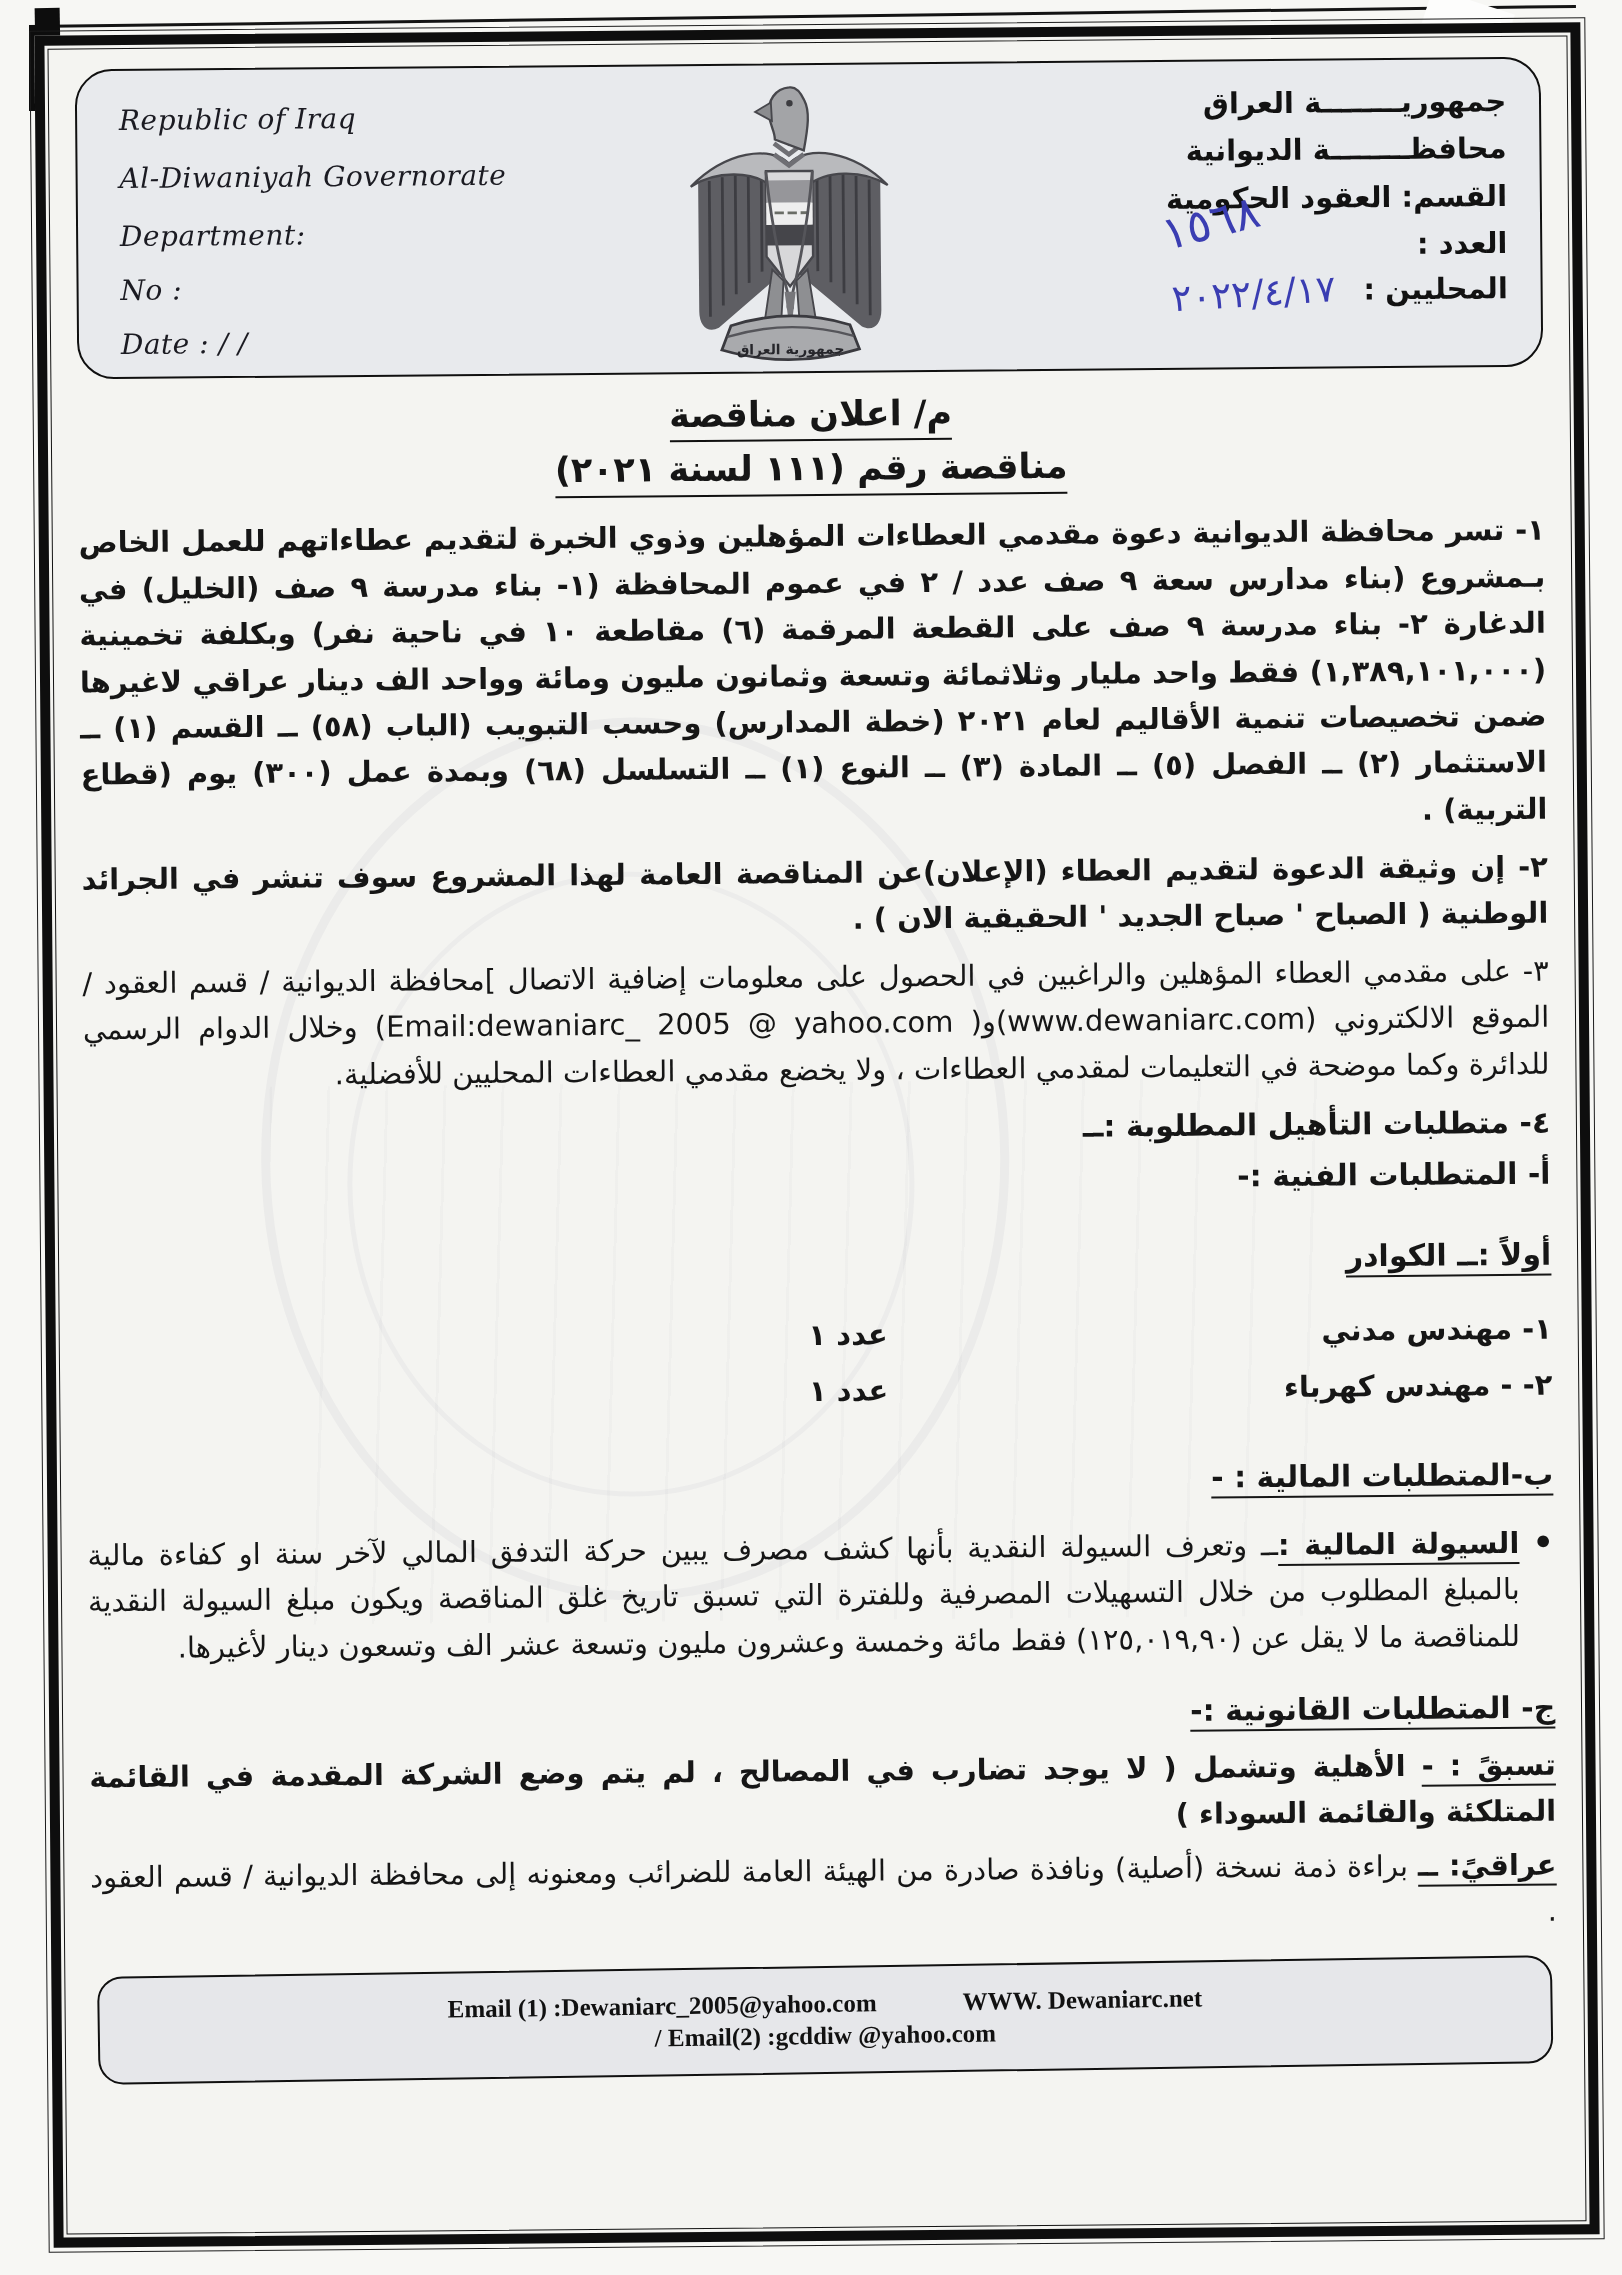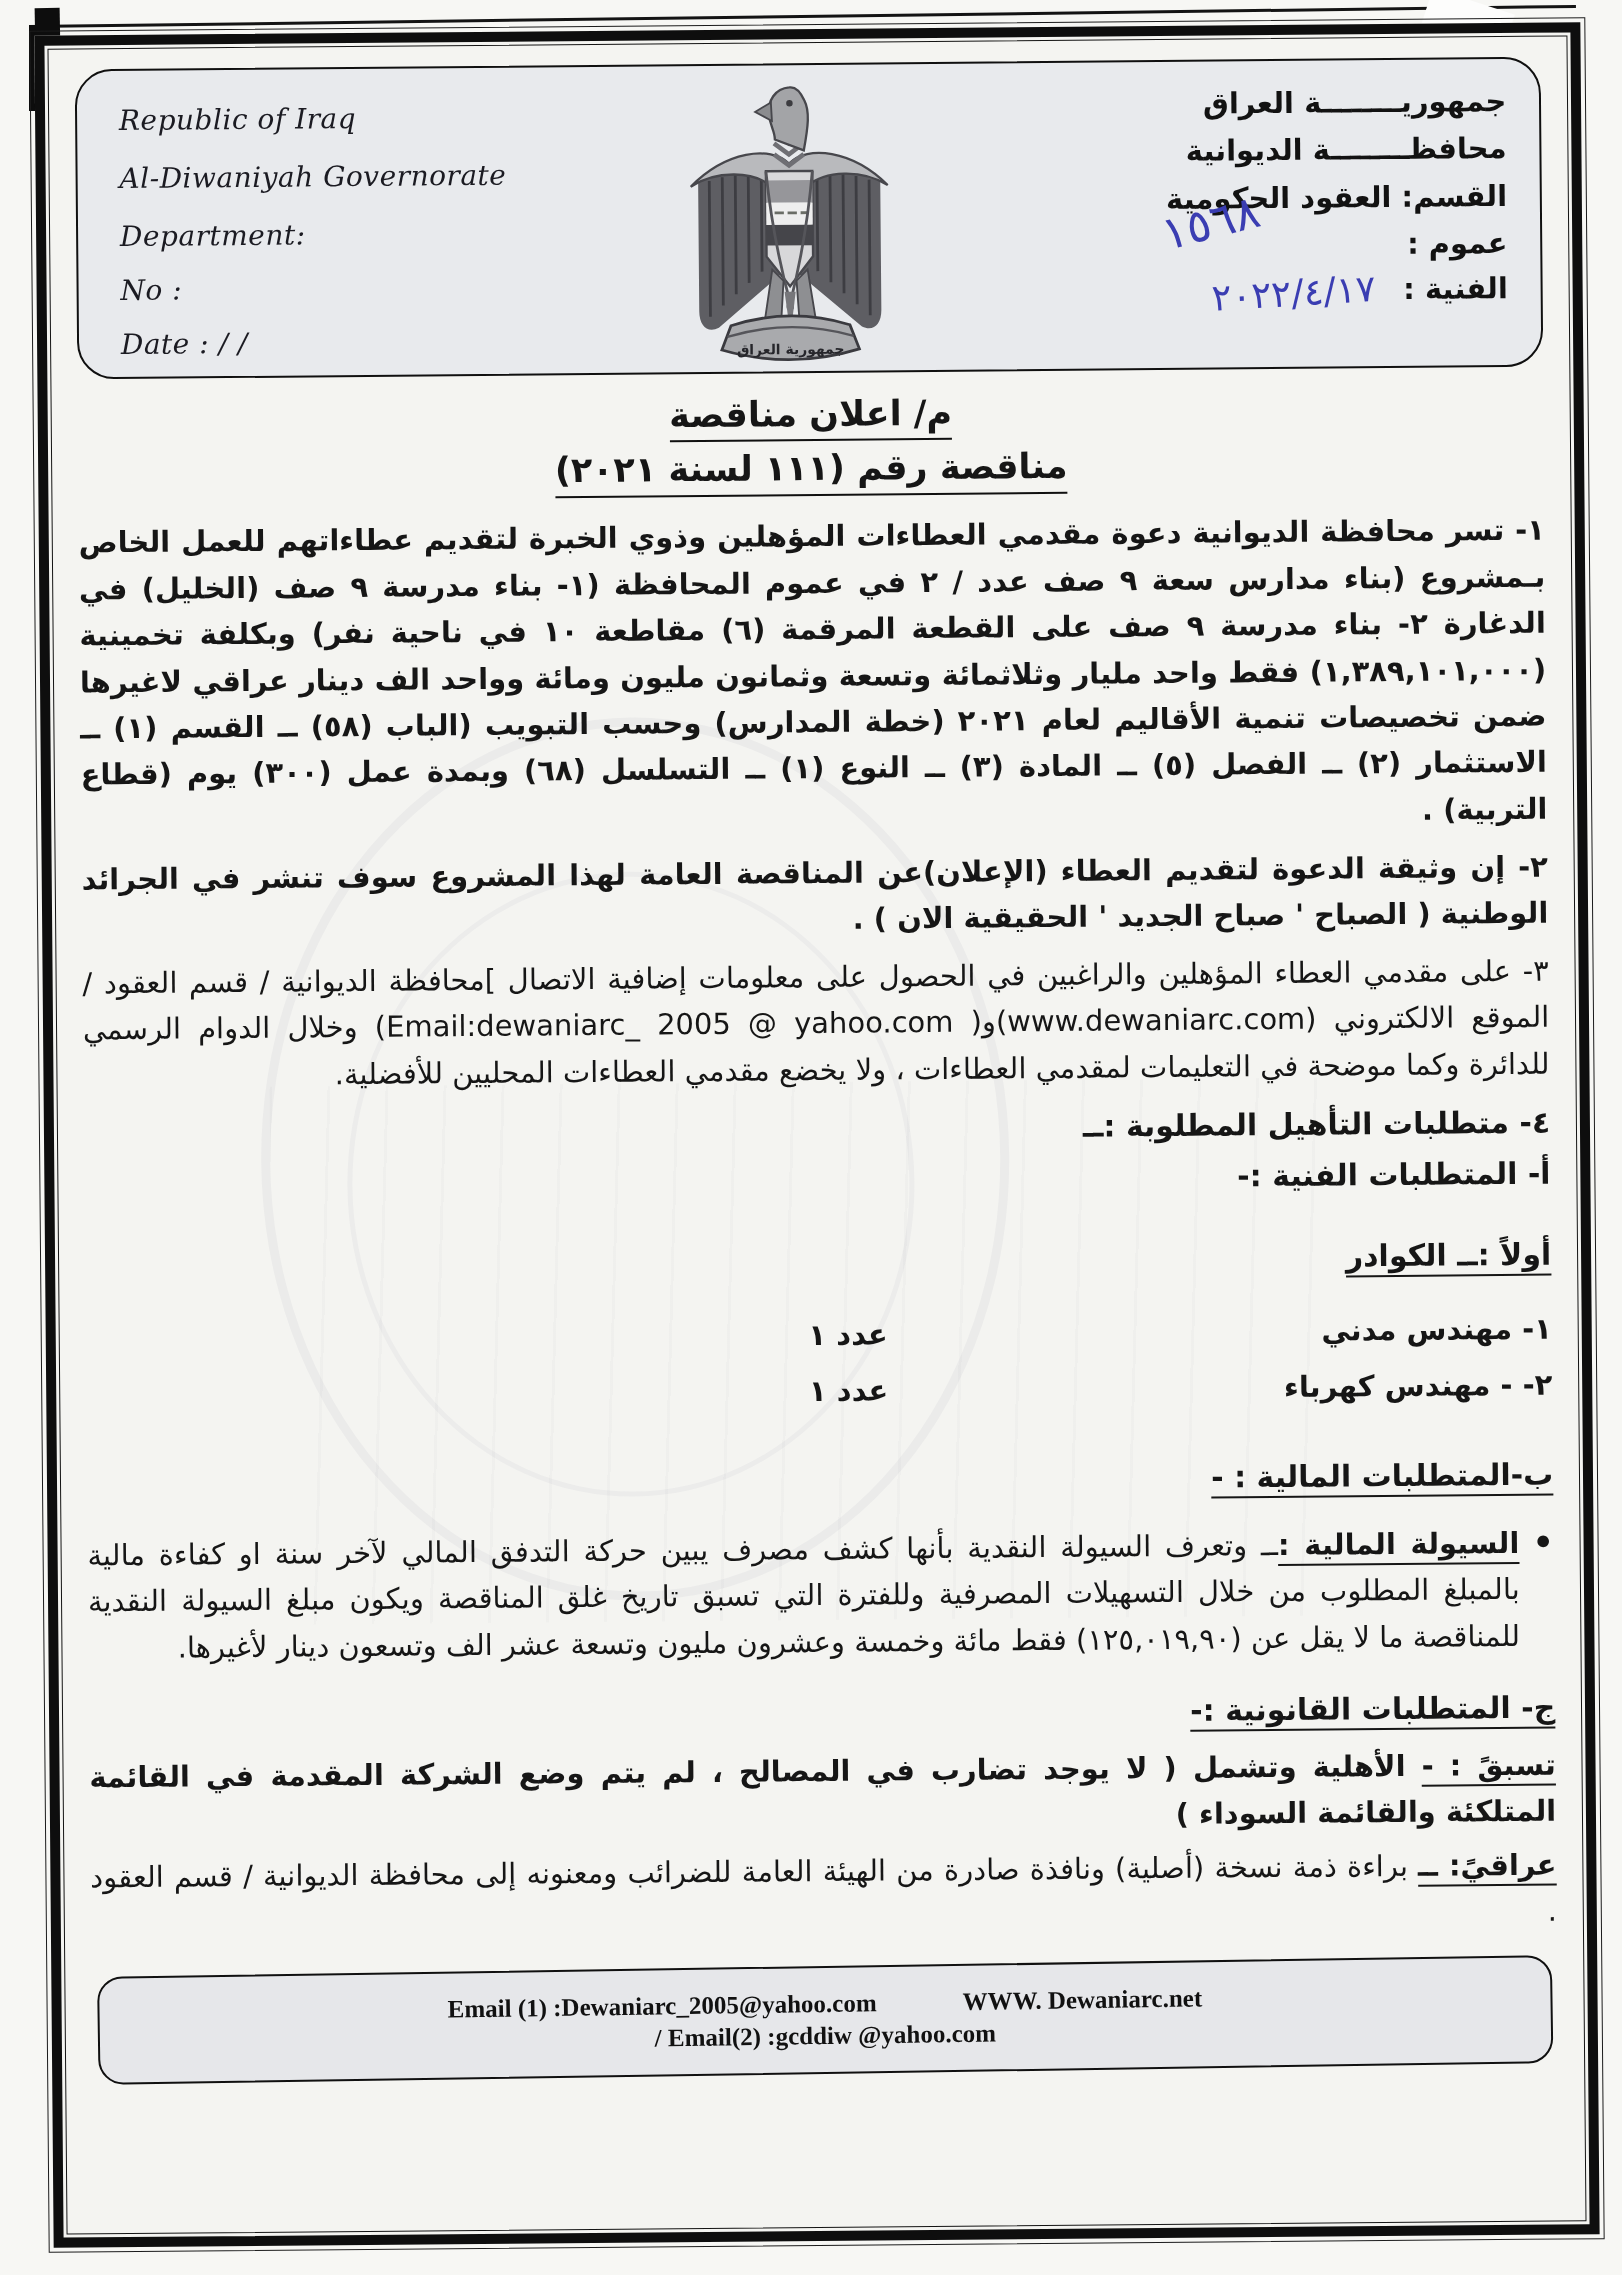--- a/index.html
+++ b/index.html
@@ -139,25 +139,25 @@
           <path d="M52,284 Q120,264 188,284" stroke="#55555a" stroke-width="2.5" fill="none"></path>
           <text x="120" y="303" text-anchor="middle" font-size="15" font-weight="bold" fill="#26262b">جمهورية العراق</text>
         </svg>
       </div>
 
       <div class="hdr-right">
         <div class="hr-line">جمهوريــــــــة العراق</div>
         <div class="hr-line">محافظــــــــة الديوانية</div>
         <div class="hr-line">القسم: العقود الحكومية</div>
         <div class="num-row">
-          <span>عموم :</span>
+          <span>العدد :</span>
           <span class="hand hand-number">١٥٦٨</span>
         </div>
         <div class="date-row">
-          <span>الفنية :</span>
+          <span>المحليين :</span>
           <span class="hand hand-date">٢٠٢٢/٤/١٧</span>
         </div>
       </div>
     </div>
 
     <div class="title-wrap">
       <div><span class="title-line">م/ اعلان مناقصة</span></div>
       <div><span class="title-line2">مناقصة رقم (١١١ لسنة ٢٠٢١)</span></div>
     </div>
 

